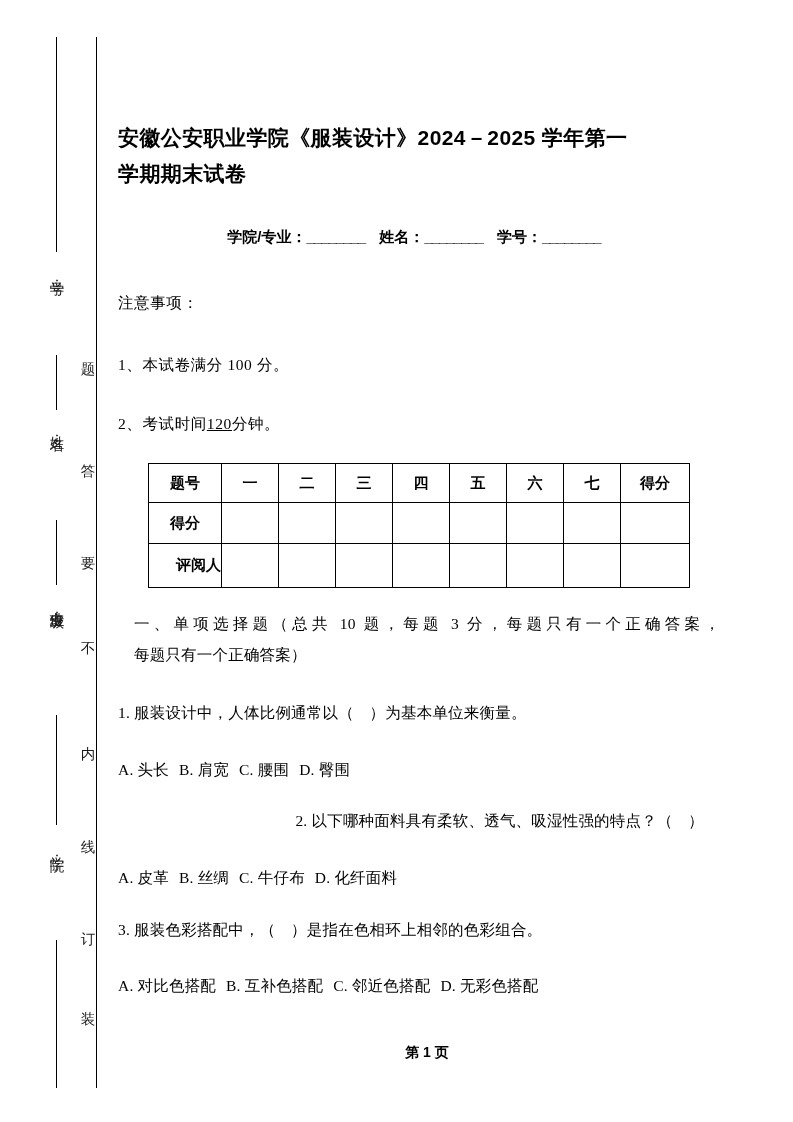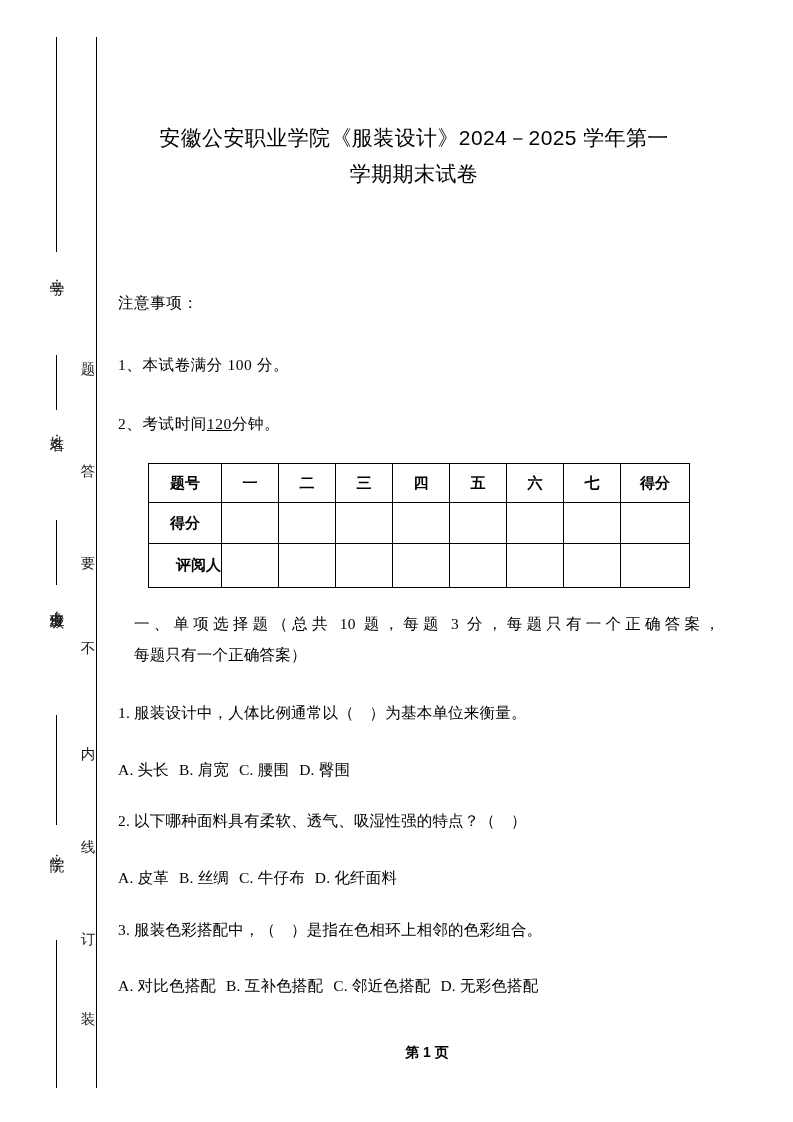--- a/index.html
+++ b/index.html
@@ -77,23 +77,23 @@
     top: 0;
     width: 600px;
     height: 1122px;
   }
 
   #doc-title {
     position: absolute;
     left: 0;
     top: 120px;
     width: 592px;
-    text-align: center;
+    text-align: left;
     font-family: "Liberation Sans", "DejaVu Sans", sans-serif;
-    font-weight: normal;
+    font-weight: bold;
     font-size: 21px;
     line-height: 36px;
     letter-spacing: 0.4px;
   }
 
   #info-line {
     position: absolute;
     left: 0;
     top: 228px;
     width: 592px;
@@ -171,21 +171,21 @@
     width: 586px;
     font-size: 15.5px;
     line-height: 26px;
     white-space: nowrap;
     letter-spacing: 0.2px;
   }
   .q-opts .sp { display: inline-block; width: 10px; }
 
   #q1-stem { top: 700px; }
   #q1-opts { top: 757px; }
-  #q2-stem { top: 808px; }
+  #q2-stem { top: 808px; text-align: right; }
   #q2-opts { top: 865px; }
   #q3-stem { top: 917px; }
   #q3-opts { top: 973px; }
 
   #page-footer {
     position: absolute;
     left: 13px;
     top: 1044px;
     width: 592px;
     text-align: center;
@@ -222,20 +222,23 @@
 </div>
 
 <div id="page-body">
 
   <div id="doc-title">
     <span>安徽公安职业学院《服装设计》2024－2025 学年第一</span>
     <br>
     <span>学期期末试卷</span>
   </div>
 
+  <div id="info-line">
+    <span>学院/专业：</span><span class="blank">________</span><span class="gap"></span><span>姓名：</span><span class="blank">________</span><span class="gap"></span><span>学号：</span><span class="blank">________</span>
+  </div>
 
   <div class="note" id="note-heading">注意事项：</div>
   <div class="note" id="note-1">1、本试卷满分 100 分。</div>
   <div class="note" id="note-2">
     <span>2、考试时间</span><span class="uline">120</span><span>分钟。</span>
   </div>
 
   <table id="score-table">
     <tbody>
       <tr class="r0">

